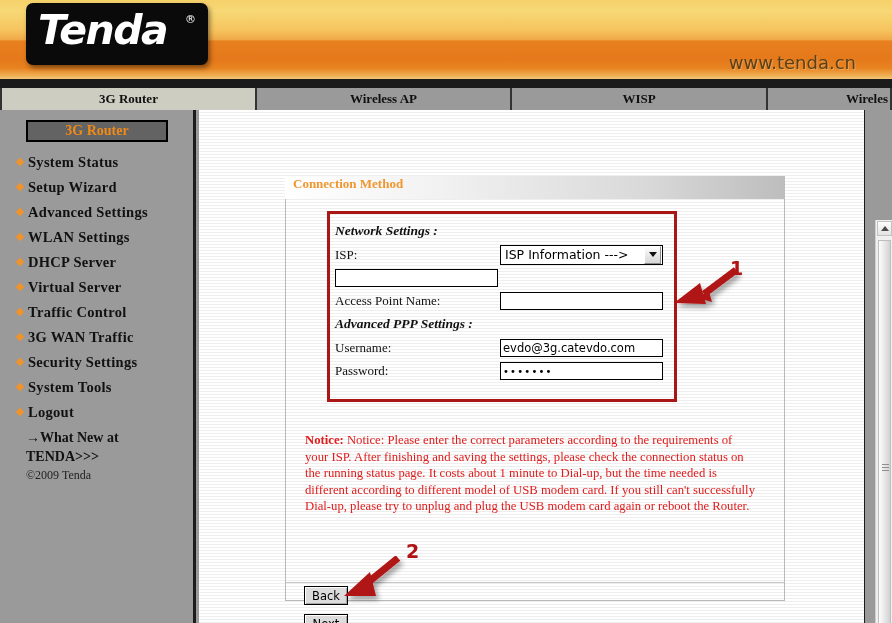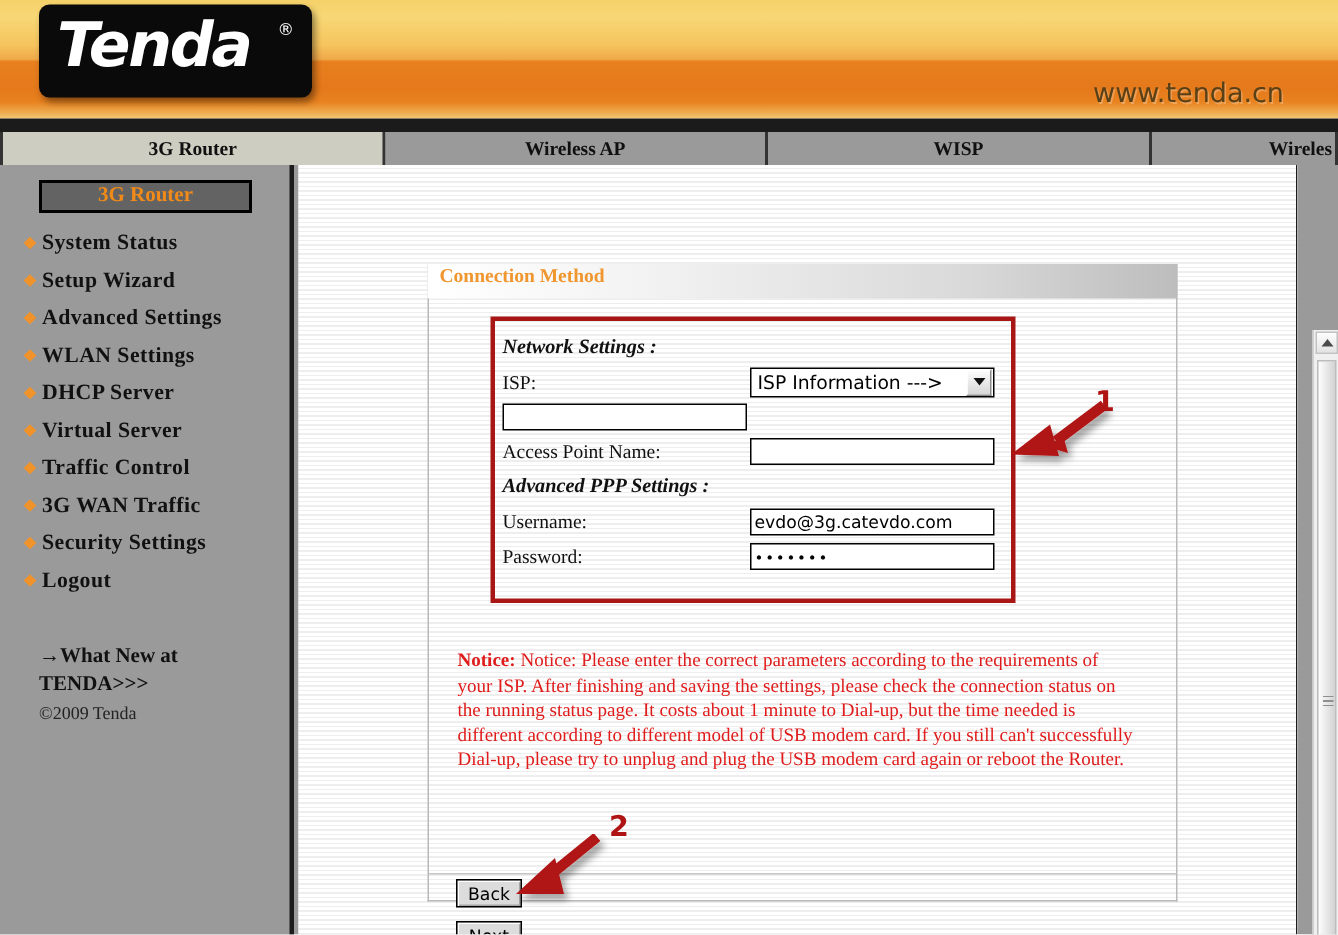--- a/index.html
+++ b/index.html
@@ -337,20 +337,24 @@
           <span class="nav-bullet"></span>
           <span>Traffic Control</span>
         </div>
         <div class="nav-item">
           <span class="nav-bullet"></span>
           <span>3G WAN Traffic</span>
         </div>
         <div class="nav-item">
           <span class="nav-bullet"></span>
           <span>Security Settings</span>
+        </div>
+        <div class="nav-item">
+          <span class="nav-bullet"></span>
+          <span>System Tools</span>
         </div>
         <div class="nav-item">
           <span class="nav-bullet"></span>
           <span>Logout</span>
         </div>
       </div>
       <div class="nav-footer-link">→What New at TENDA&gt;&gt;&gt;</div>
       <div class="nav-copyright">©2009 Tenda</div>
     </div>
 

